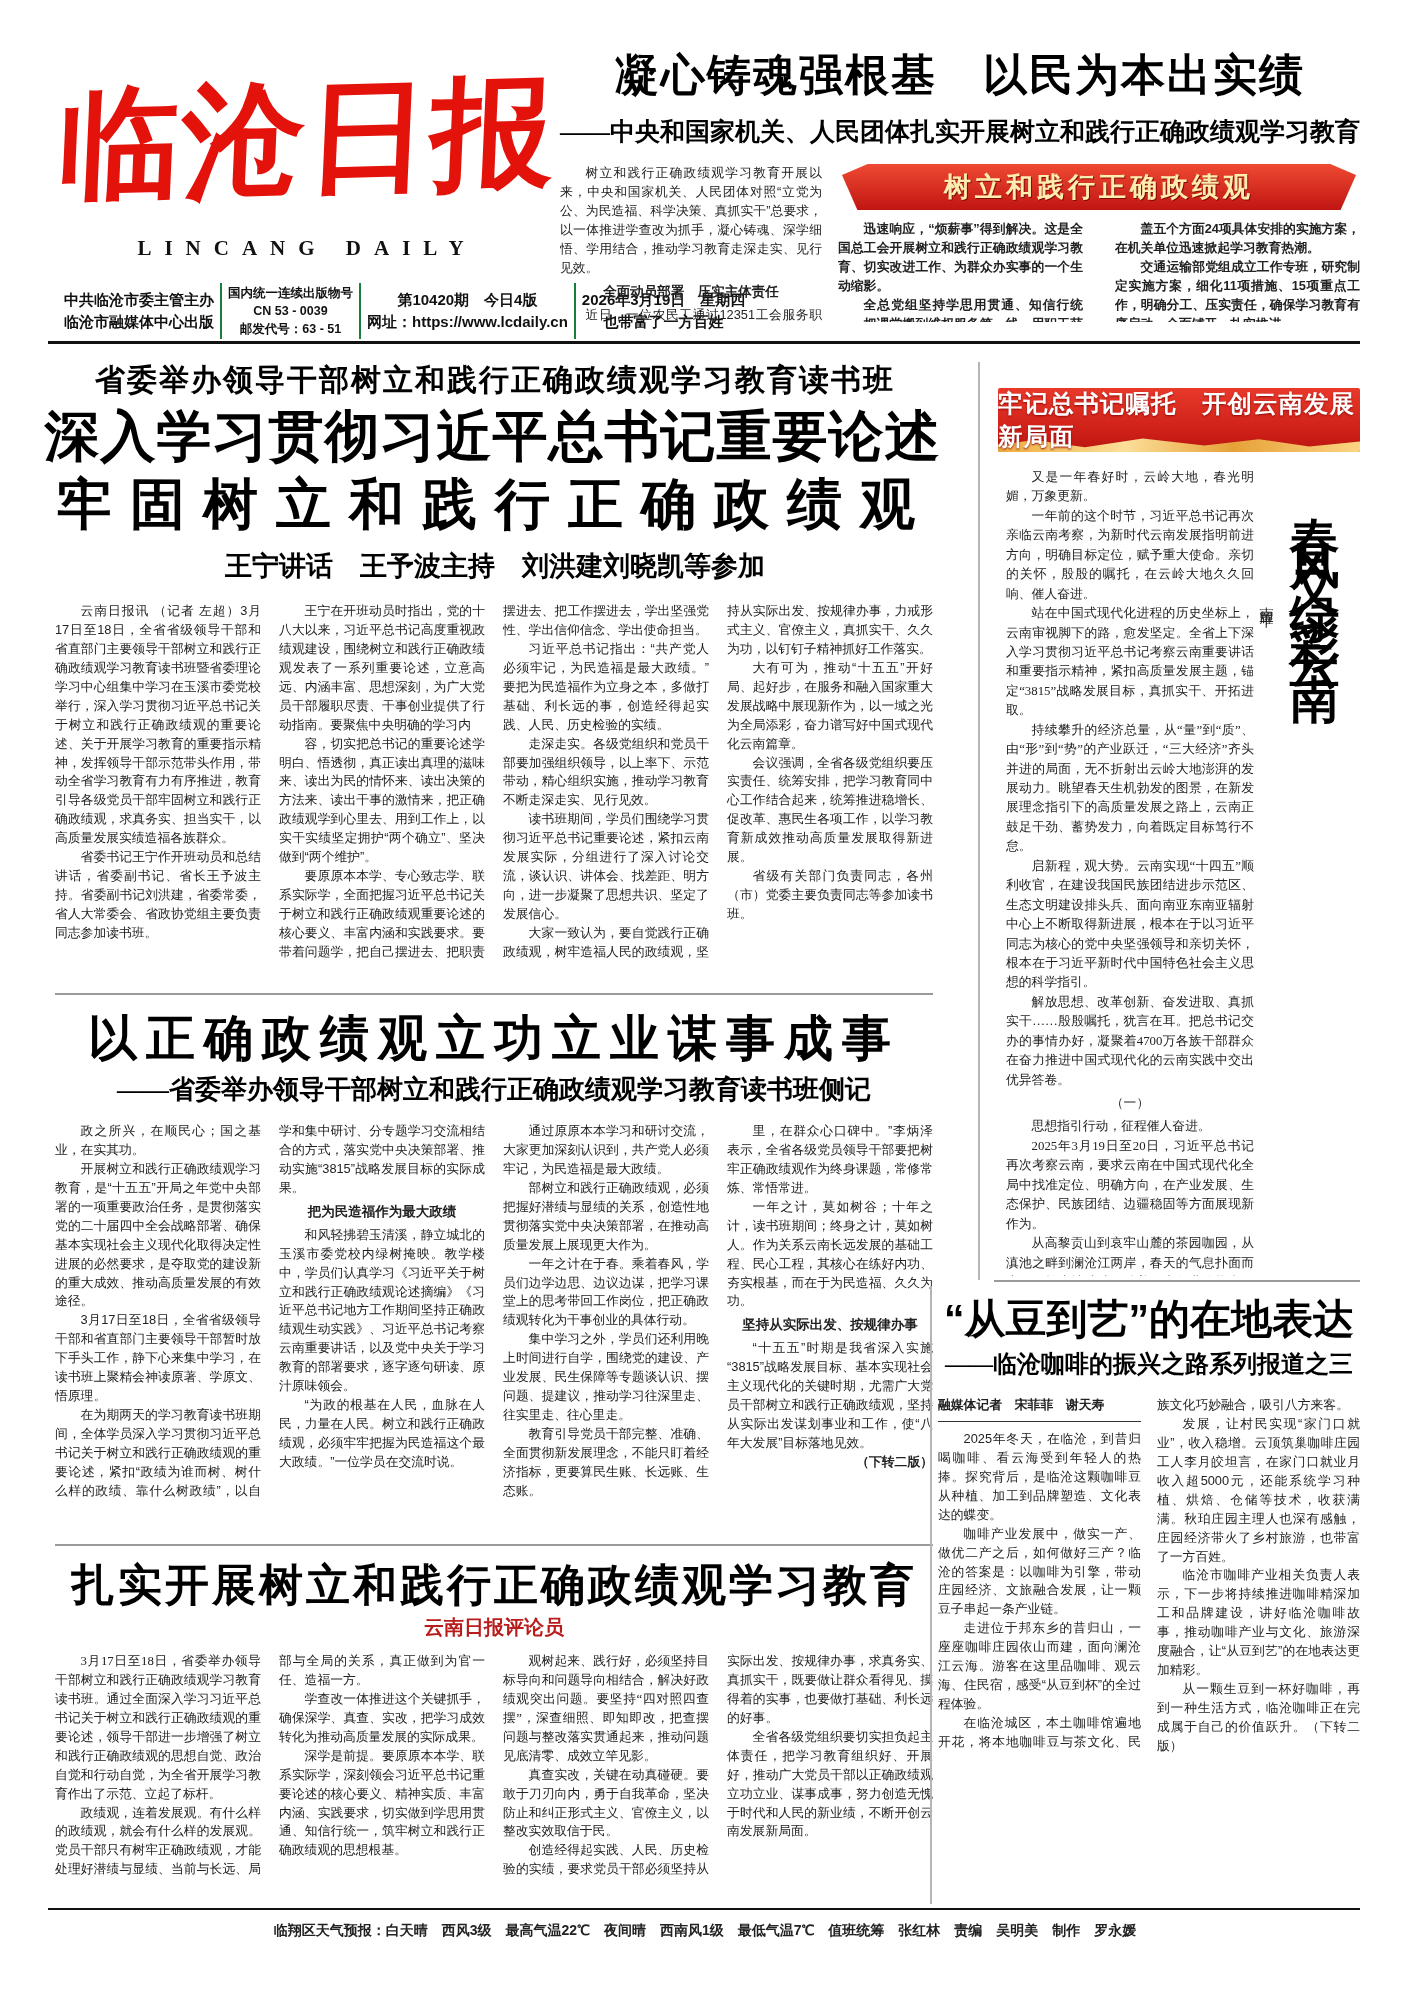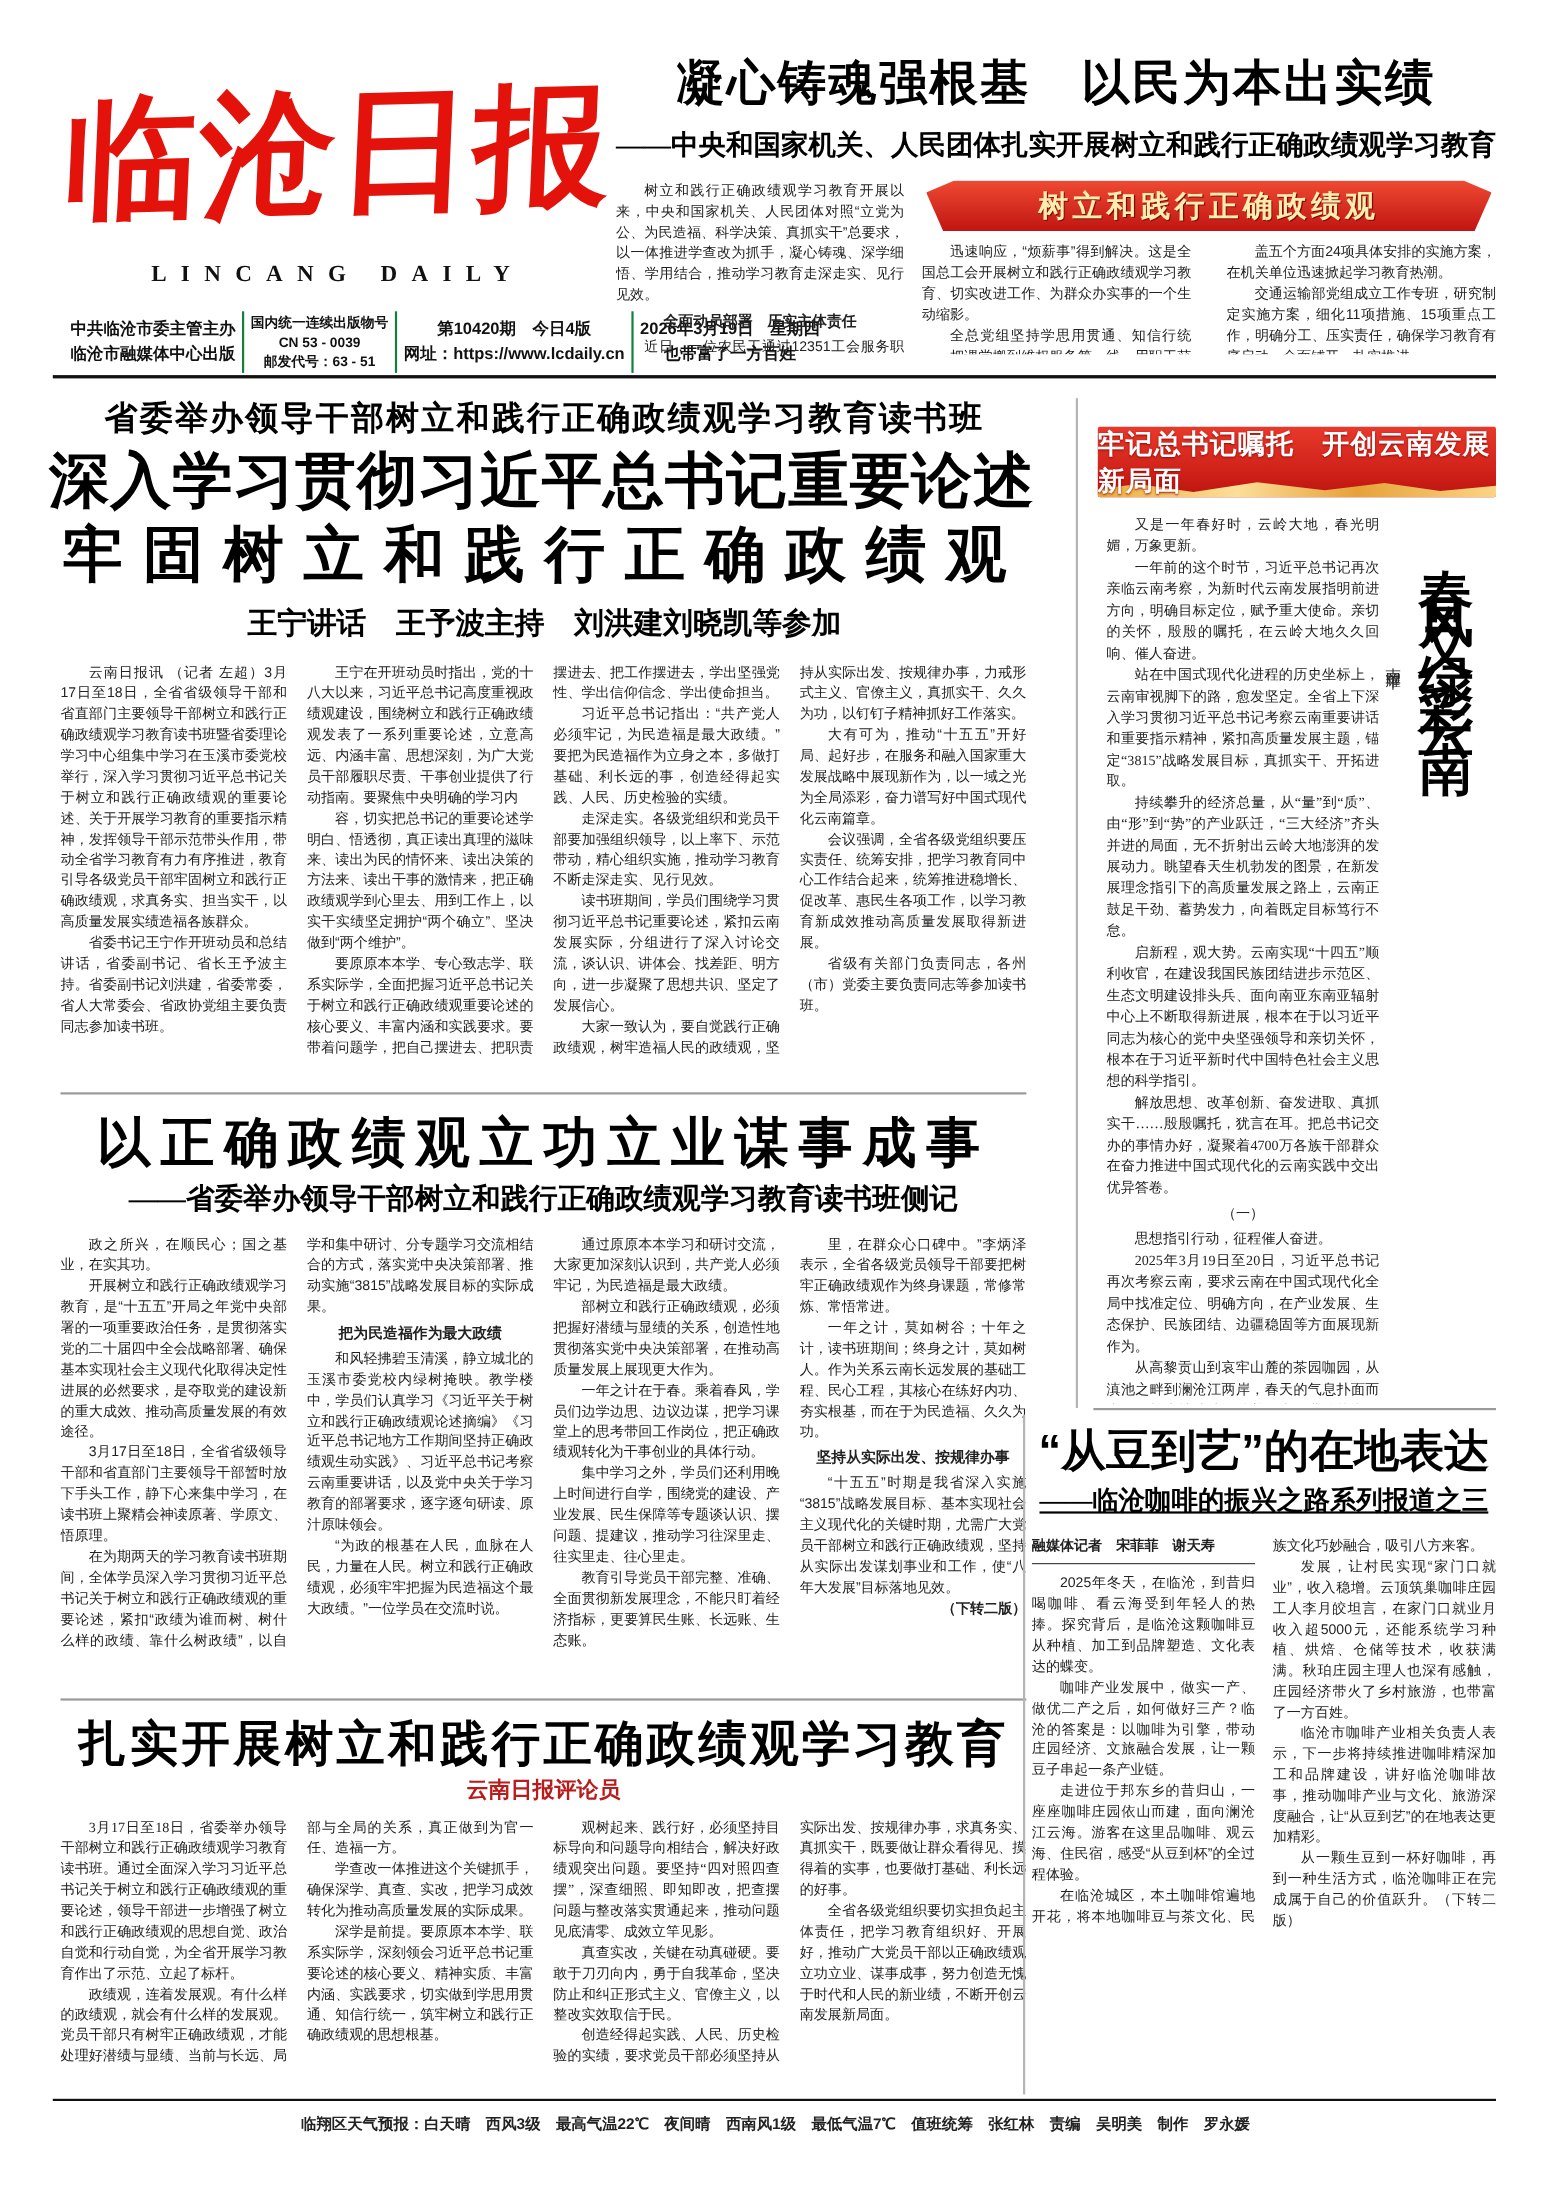--- a/index.html
+++ b/index.html
@@ -34,21 +34,21 @@
   .tr-headline{font-size:44px;font-weight:bold;letter-spacing:2px;text-align:center;white-space:nowrap;color:#000;}
   .tr-subtitle{margin-top:10px;font-family:"Liberation Serif",serif;font-weight:bold;font-size:25px;
     text-align:center;white-space:nowrap;color:#000;}
   .tr-cols{display:flex;gap:16px;margin-top:16px;}
   .tr-col1{width:262px;height:158px;overflow:hidden;}
   .tr-right{flex:1;display:flex;flex-direction:column;}
   .ribbon{height:46px;margin:0 4px 10px 4px;background:linear-gradient(180deg,#ef4a33,#c01511);
     clip-path:polygon(0 24%,5% 0,95% 0,100% 24%,97% 100%,3% 100%);
     display:flex;align-items:center;justify-content:center;}
   .ribbon span{color:var(--ribbon-gold);font-size:27px;font-weight:bold;letter-spacing:4px;text-shadow:1px 1px 0 #7e0a06;}
-  .tr-subcols{display:flex;gap:32px;}
+  .tr-subcols{display:flex;gap:32px;font-weight:bold;}
   .tr-subcols>div{flex:1;height:102px;overflow:hidden;}
 
   .body-text p{font-size:12.8px;line-height:1.48;text-align:justify;text-indent:2em;color:#222;}
   .body-text p.sub{font-weight:bold;text-align:center;text-indent:0;margin:4px 0;font-size:13.5px;}
   .body-text p.end{text-align:right;text-indent:0;font-weight:bold;}
   .body-text p.mark{text-align:center;text-indent:0;margin:4px 0;}
   .body-text p.byline-u{font-weight:bold;text-indent:0;border-bottom:1.5px solid #333;padding-bottom:6px;margin-bottom:8px;}
 
   .rule-black{position:absolute;background:#111;}
   .rule-gray{position:absolute;background:#9a9a9a;}
@@ -95,21 +95,21 @@
   .spring-body p{font-family:"Liberation Serif",serif;font-size:12.8px;line-height:1.52;}
   .spring-vtitle{position:absolute;left:1282px;top:478px;height:760px;
     writing-mode:vertical-rl;font-size:50px;font-weight:bold;letter-spacing:26px;color:#000;}
   .spring-vbyline{position:absolute;left:1258px;top:596px;writing-mode:vertical-rl;
     font-size:14px;color:#222;letter-spacing:4px;}
 
   
   .coffee-h1{position:absolute;left:938px;top:1292px;width:422px;text-align:center;
     font-size:41px;font-weight:bold;white-space:nowrap;color:#000;}
   .coffee-sub{position:absolute;left:938px;top:1348px;width:422px;text-align:center;
-    font-family:"Liberation Serif",serif;font-weight:bold;font-size:24px;white-space:nowrap;color:#000;text-decoration:underline;}
+    font-family:"Liberation Serif",serif;font-weight:bold;font-size:24px;white-space:nowrap;color:#000;}
   .coffee-body{position:absolute;left:938px;top:1396px;width:422px;height:506px;overflow:hidden;
     column-count:2;column-gap:16px;}
 
   
   .footer-text{position:absolute;left:55px;top:1922px;width:1300px;text-align:center;
     font-size:14px;font-weight:bold;color:#222;}
 </style>
 </head>
 <body>
 

